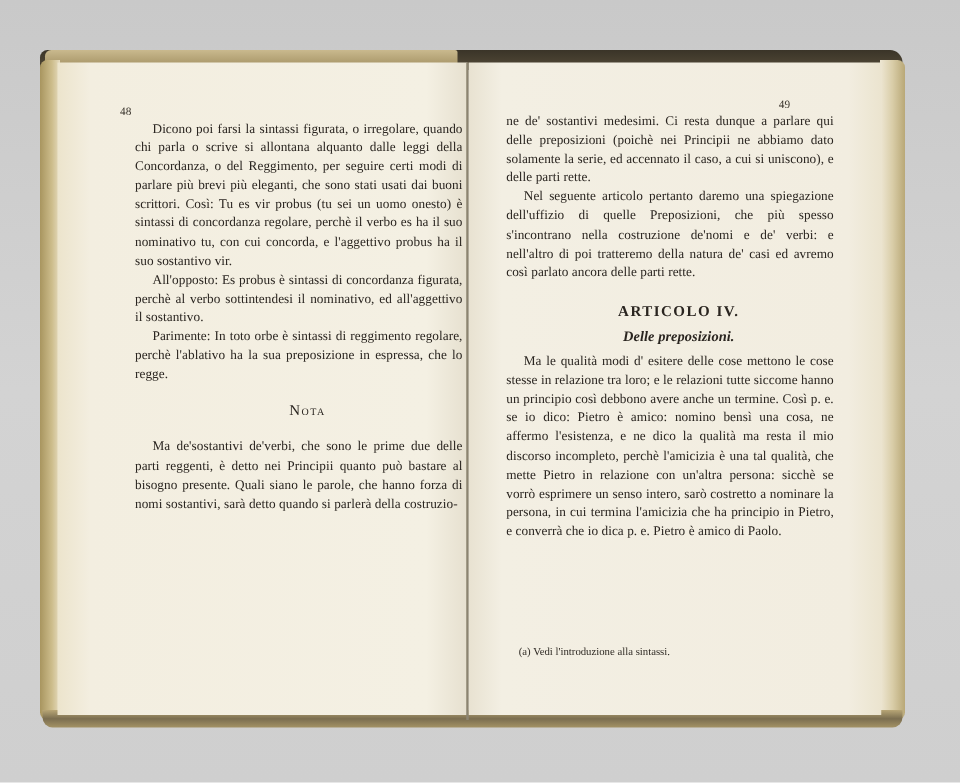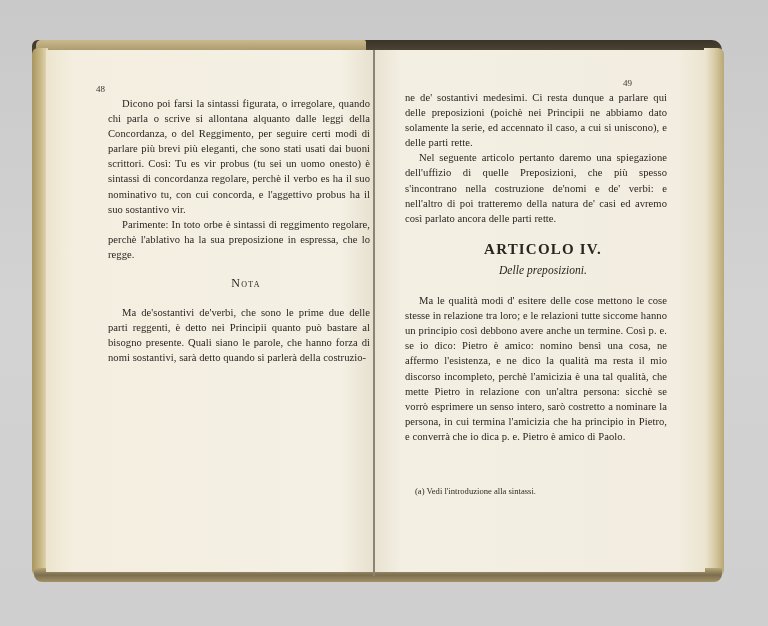--- a/index.html
+++ b/index.html
@@ -56,50 +56,51 @@
   }
   .text {
     position: absolute; font-size: 10.6px; line-height: 15.1px; color: #2a2520;
     text-align: justify; letter-spacing: 0.05px;
   }
   .page-left .text { left: 50px; width: 262px; }
   .page-right .text { left: 30px; width: 262px; }
   .text p { margin: 0; text-indent: 14px; }
   .text p.noind { text-indent: 0; }
   .pnum { position: absolute; font-size: 9px; color: #3a342c; }
-  .heading-sc { text-align: center; font-size: 15px; letter-spacing: 1.2px; font-weight: bold; margin: 0; }
+  .heading-sc { text-align: center; font-size: 12px; letter-spacing: 1.2px; font-weight: bold; margin: 0; }
   .heading-it { text-align: center; font-style: italic; font-size: 11.5px; margin: 0; }
   .footnote { position: absolute; font-size: 8.6px; color: #2f2a24; }
 </style>
 </head>
 <body>
 
 <div class="book">
   <div class="cover-top"></div>
   <div class="cover-top-left"></div>
   <div class="cover-left-edge"></div>
   <div class="cover-right-edge"></div>
   <div class="cover-bottom"></div>
 
   <div class="page page-left">
     <div class="pnum" style="left:50px; top:34px;">48</div>
     <div class="text" style="top:46px;margin-left:12px;">
       <p>Dicono poi farsi la sintassi figurata, o irregolare, quando chi parla o scrive si allontana alquanto dalle leggi della Concordanza, o del Reggimento, per seguire certi modi di parlare più brevi più eleganti, che sono stati usati dai buoni scrittori. Così: Tu es vir probus (tu sei un uomo onesto) è sintassi di concordanza regolare, perchè il verbo es ha il suo nominativo tu, con cui concorda, e l'aggettivo probus ha il suo sostantivo vir.</p>
+      <p>All'opposto: Es probus è sintassi di concordanza figurata, perchè al verbo sottintendesi il nominativo, ed all'aggettivo il sostantivo.</p>
       <p>Parimente: In toto orbe è sintassi di reggimento regolare, perchè l'ablativo ha la sua preposizione in espressa, che lo regge.</p>
       <p class="heading-sc" style="margin-top:14px; margin-bottom:14px; font-weight:normal; font-variant:small-caps; font-size:12px;">Nota</p>
       <p>Ma de'sostantivi de'verbi, che sono le prime due delle parti reggenti, è detto nei Principii quanto può bastare al bisogno presente. Quali siano le parole, che hanno forza di nomi sostantivi, sarà detto quando si parlerà della costruzio-</p>
     </div>
   </div>
 
   <div class="gutter"></div>
 
   <div class="page page-right">
     <div class="pnum" style="left:248px; top:28px;">49</div>
     <div class="text" style="top:40px;">
       <p class="noind">ne de' sostantivi medesimi. Ci resta dunque a parlare qui delle preposizioni (poichè nei Principii ne abbiamo dato solamente la serie, ed accennato il caso, a cui si uniscono), e delle parti rette.</p>
       <p>Nel seguente articolo pertanto daremo una spiegazione dell'uffizio di quelle Preposizioni, che più spesso s'incontrano nella costruzione de'nomi e de' verbi: e nell'altro di poi tratteremo della natura de' casi ed avremo così parlato ancora delle parti rette.</p>
       <p class="heading-sc" style="margin-top:16px; margin-bottom:6px;">ARTICOLO IV.</p>
-      <p class="heading-it" style="margin-bottom:15px;">Delle preposizioni.</p>
+      <p class="heading-it" style="margin-bottom:4px;font-weight:bold;">Delle preposizioni.</p>
       <p>Ma le qualità modi d' esitere delle cose mettono le cose stesse in relazione tra loro; e le relazioni tutte siccome hanno un principio così debbono avere anche un termine. Così p. e. se io dico: Pietro è amico: nomino bensì una cosa, ne affermo l'esistenza, e ne dico la qualità ma resta il mio discorso incompleto, perchè l'amicizia è una tal qualità, che mette Pietro in relazione con un'altra persona: sicchè se vorrò esprimere un senso intero, sarò costretto a nominare la persona, in cui termina l'amicizia che ha principio in Pietro, e converrà che io dica p. e. Pietro è amico di Paolo.</p>
     </div>
-    <div class="footnote" style="left:40px; top:436px;">(a) Vedi l'introduzione alla sintassi.</div>
+    <div class="footnote" style="left:40px; top:466px;">(a) Vedi l'introduzione alla sintassi.</div>
   </div>
 </div>
 
 </body></html>

